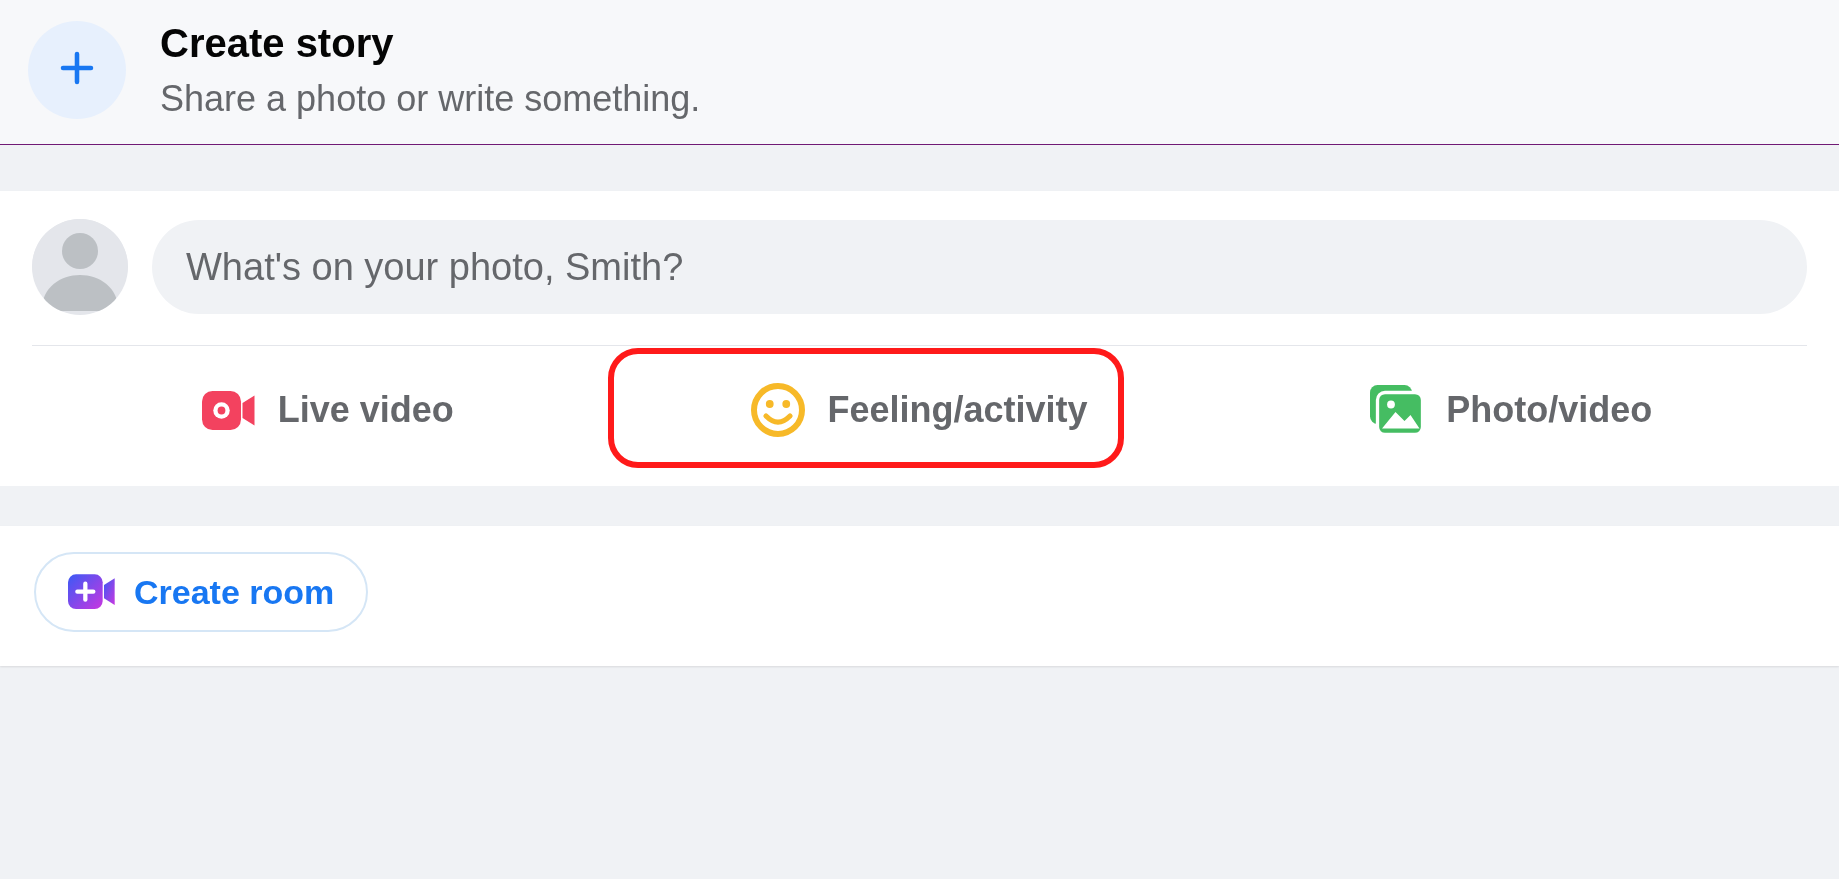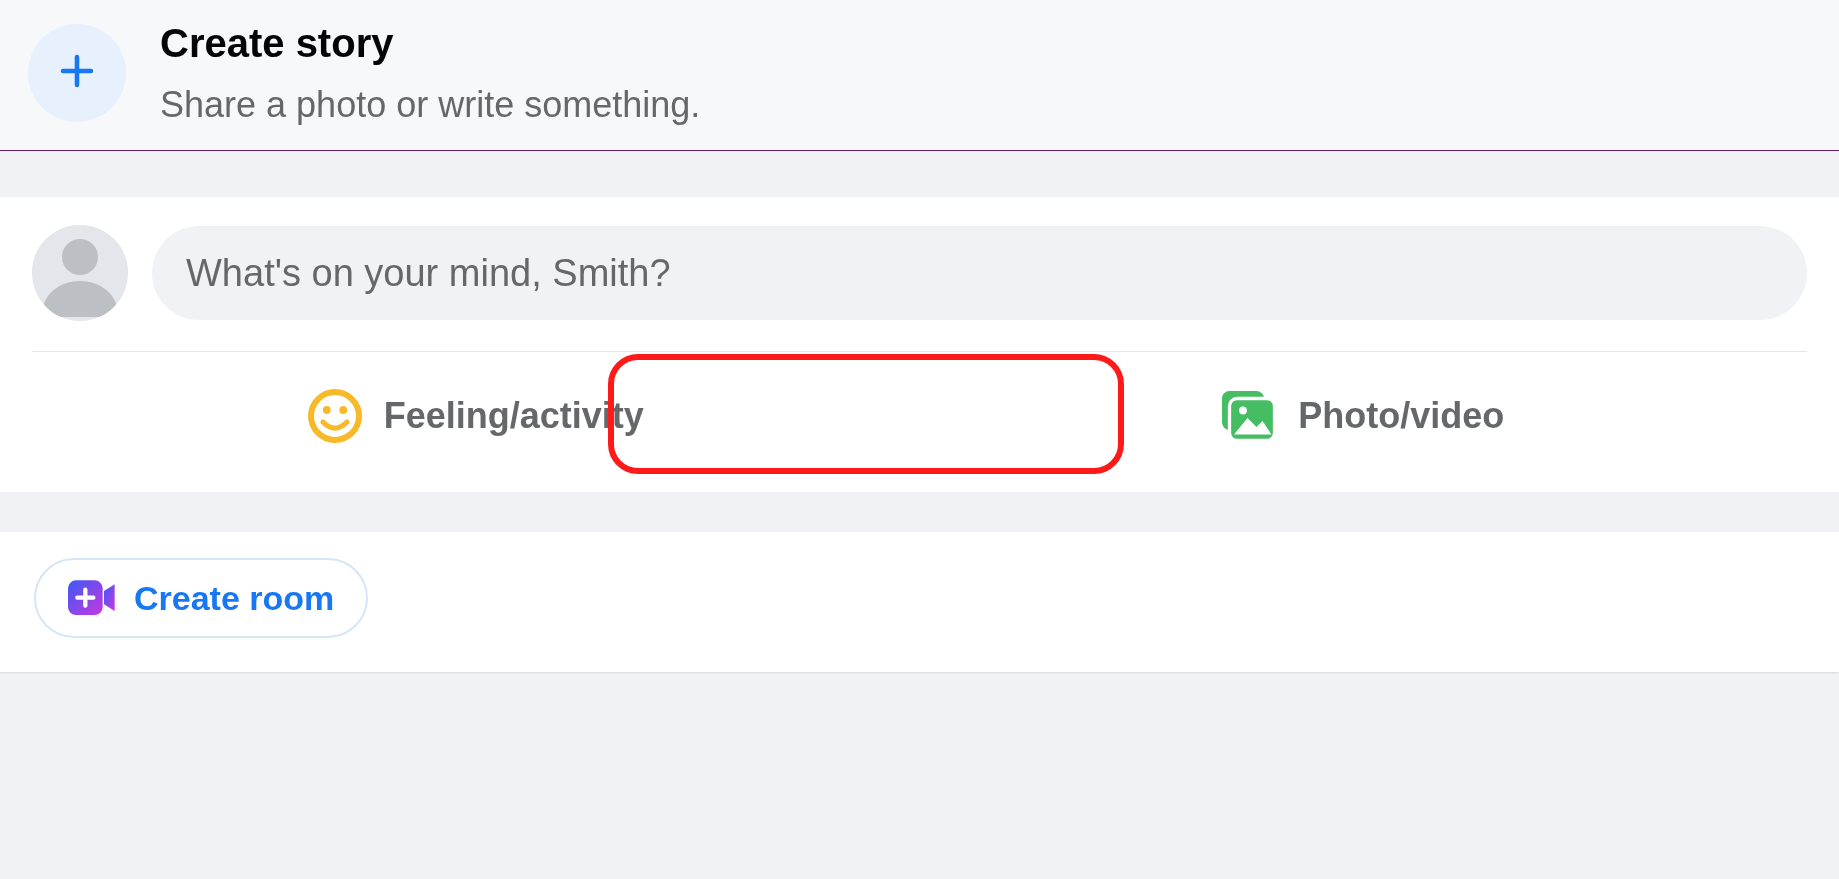--- a/index.html
+++ b/index.html
@@ -3,21 +3,21 @@
 <meta charset="utf-8">
 <style>
   * { box-sizing: border-box; margin: 0; padding: 0; }
   html, body { width: 1839px; height: 879px; background: #f0f2f5; font-family: "Segoe UI", Helvetica, Arial, sans-serif; }
   .card { background: #ffffff; border-radius: 0; box-shadow: 0 1px 2px rgba(0,0,0,0.1); width: 100%; }
   
   .story-card { background: #f7f8fa; display: flex; align-items: center; padding: 20px 28px 24px 28px; border-bottom: 1px solid #701a75; }
   .story-plus-btn { width: 98px; height: 98px; border-radius: 50%; background: #e7f0fd; display: flex; align-items: center; justify-content: center; flex-shrink: 0; margin-right: 34px; }
   .story-plus-btn svg { width: 42px; height: 42px; }
   .story-text h2 { font-size: 40px; font-weight: 700; color: #050505; line-height: 1.15; }
-  .story-text p { font-size: 36px; font-weight: 400; color: #65676b; margin-top: 18px; }
+  .story-text p { font-size: 36px; font-weight: 400; color: #65676b; margin-top: 12px; }
   .gap { height: 46px; background: #f0f2f5; }
   .gap2 { height: 40px; background: #f0f2f5; }
   
   .composer-card { padding: 28px 32px 18px 32px; }
   .composer-top { display: flex; align-items: center; }
   .avatar { width: 96px; height: 96px; border-radius: 50%; background: #e4e6eb; display: flex; align-items: flex-end; justify-content: center; overflow: hidden; flex-shrink: 0; margin-right: 24px; }
   .avatar svg { width: 100%; height: 100%; }
   .composer-input { flex: 1; background: #f0f2f5; border-radius: 48px; height: 94px; display: flex; align-items: center; padding: 0 34px; font-size: 38px; color: #65676b; cursor: pointer; }
   .divider { height: 1px; background: #e4e6eb; margin: 30px 0 10px 0; }
   .actions-row { display: flex; align-items: center; padding: 4px 0 8px 0; }
@@ -57,27 +57,38 @@
     <div class="avatar">
       <span>
         <svg viewBox="0 0 40 40">
           <circle cx="20" cy="20" r="20" fill="#e4e6eb"></circle>
           <circle cx="20" cy="15" r="7.5" fill="#bcc0c4"></circle>
           <path d="M 4 40 C 4 30, 12 25, 20 25 C 28 25, 36 30, 36 40 Z" fill="#bcc0c4"></path>
         </svg>
       </span>
     </div>
     <div class="composer-input">
-      <span>What's on your mind, Smith?</span>
+      <span>What's on your photo, Smith?</span>
     </div>
   </div>
   <div class="divider"></div>
   <div class="actions-container">
     <div class="actions-row">
 
+      <div class="action-btn">
+        <span class="icon-wrap">
+          <svg viewBox="0 0 36 30">
+            <rect x="0" y="2" width="26" height="26" rx="7" fill="#f3425f"></rect>
+            <path d="M 27 10 L 35 5 L 35 25 L 27 20 Z" fill="#f3425f"></path>
+            <circle cx="13" cy="15" r="5.5" fill="#ffffff"></circle>
+            <circle cx="13" cy="15" r="2.6" fill="#f3425f"></circle>
+          </svg>
+        </span>
+        <span class="lbl">Live video</span>
+      </div>
 
       <div class="action-btn">
         <span class="icon-wrap">
           <svg viewBox="0 0 36 36">
             <circle cx="18" cy="18" r="16" fill="none" stroke="#f7b928" stroke-width="4"></circle>
             <circle cx="12.5" cy="14" r="2.6" fill="#f7b928"></circle>
             <circle cx="23.5" cy="14" r="2.6" fill="#f7b928"></circle>
             <path d="M 10 22 Q 18 30 26 22 L 26 23 Q 18 30 10 23 Z" fill="#f7b928"></path>
             <path d="M 10 22 Q 18 30 26 22" fill="none" stroke="#f7b928" stroke-width="3.5" stroke-linecap="round"></path>
           </svg>

